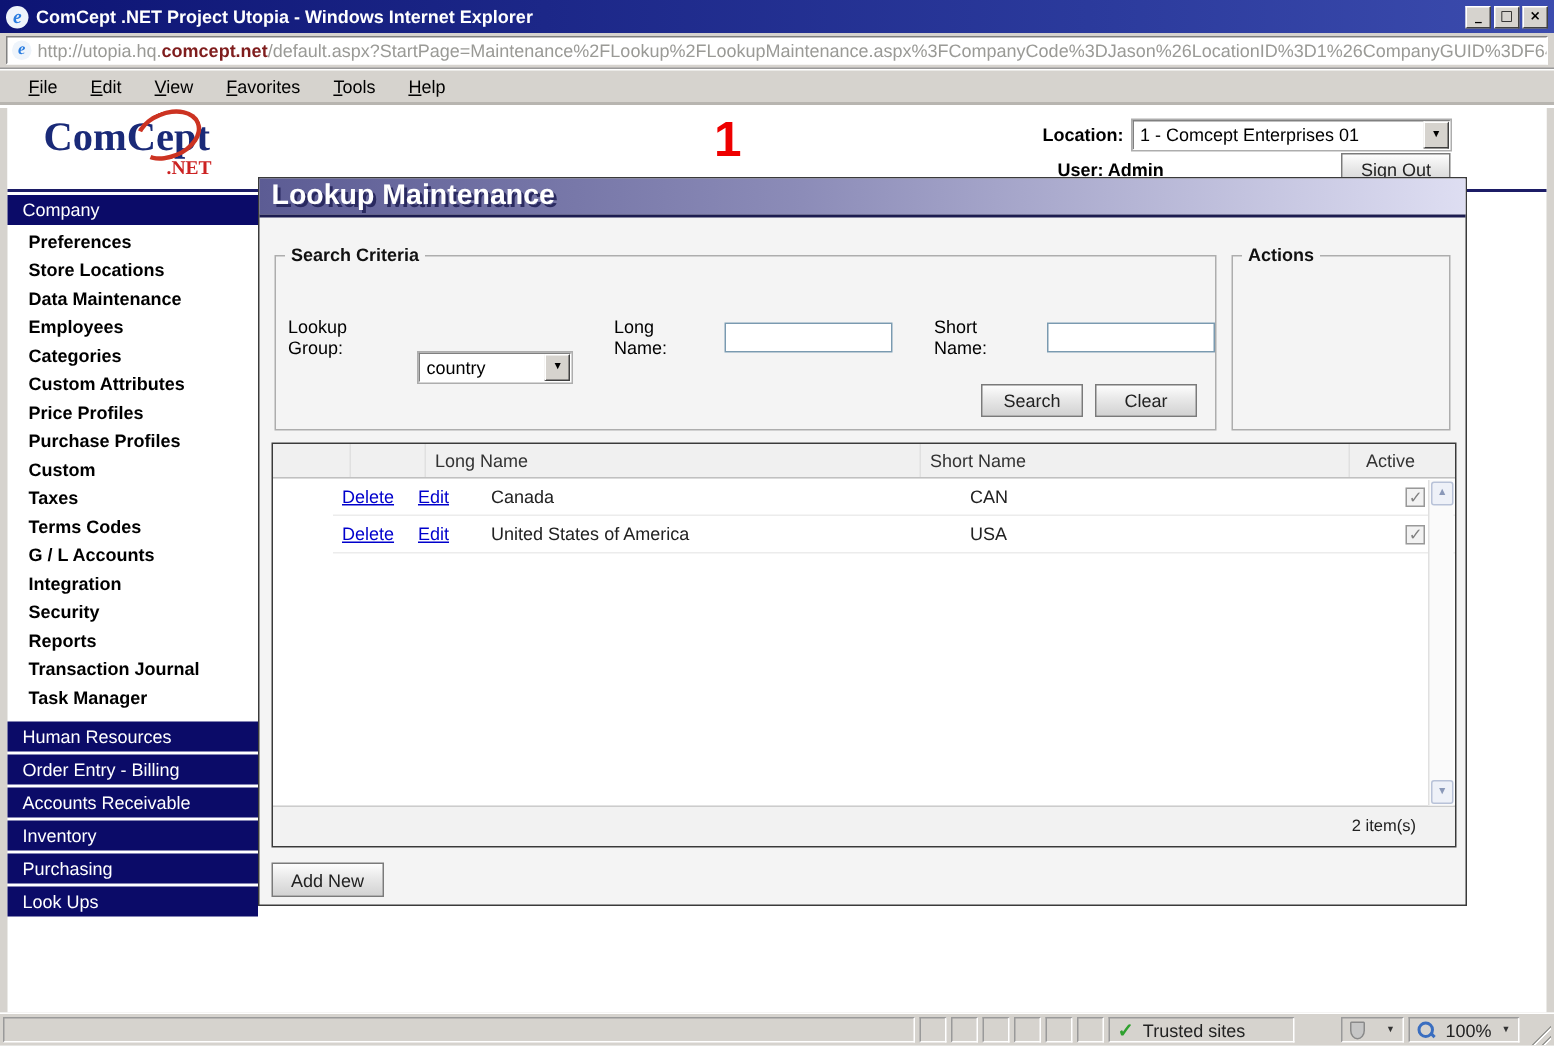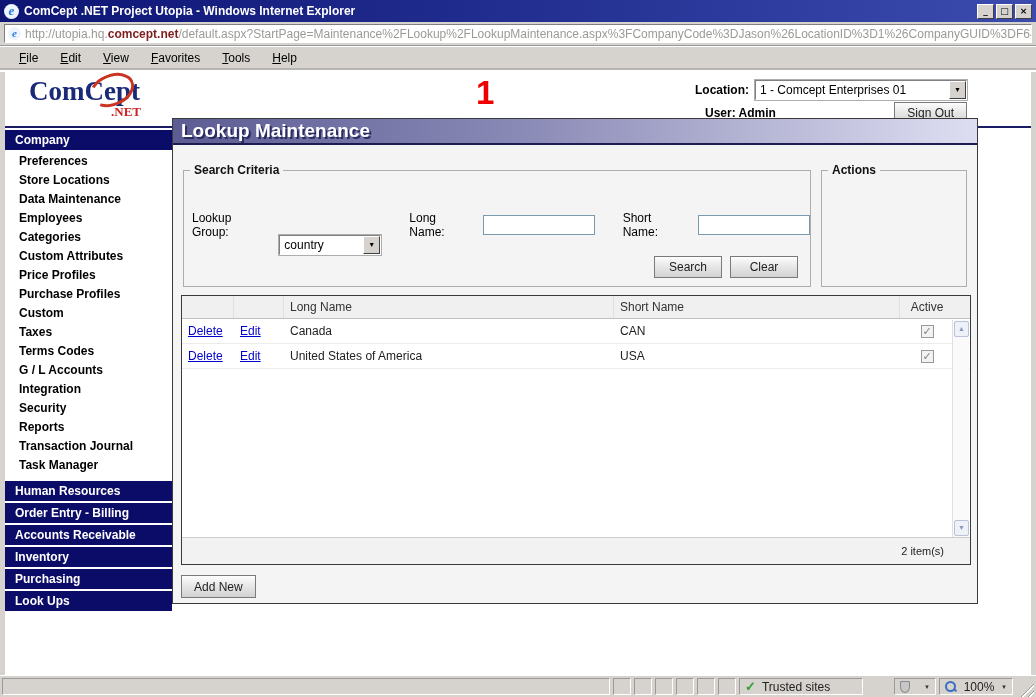--- a/index.html
+++ b/index.html
@@ -86,21 +86,21 @@
   .btn {
     background: linear-gradient(#fdfdfd, #e8e8e8 45%, #d2d2d2);
     border: 1px solid #7a7a7a; padding: 2px 12px; font-size: 12px;
     font-family: "Liberation Sans", sans-serif; color: #222;
   }
   .signout-btn { position: absolute; right: 64px; top: 30px; height: 22px; }
 
   
   .sidebar { position: absolute; left: 5px; top: 58px; width: 167px; }
   .nav-header {
-    background: #0b0b68; color: #fff; font-weight: bold; font-size: 12px;
+    background: #0b0b68; color: #fff; font-weight: normal; font-size: 12px;
     height: 20px; line-height: 20px; padding-left: 10px; margin-bottom: 2px;
   }
   .nav-item { color: #000000; font-weight: bold; font-size: 12px; height: 19px; line-height: 19px; padding-left: 14px; white-space: nowrap; }
   .nav-gap { height: 6px; }
 
   
   .content {
     position: absolute; left: 172px; top: 46px; width: 806px; height: 486px;
     border: 1px solid #3a3a3a; background: #f4f4f4;
   }
@@ -129,21 +129,21 @@
   .grid {
     position: absolute; left: 8px; top: 176px; width: 790px; height: 270px;
     background: #fff; border: 1px solid #3a3a3a; display: flex; flex-direction: column;
   }
   .g-row { display: flex; flex: 0 0 auto; }
   .g-head { height: 23px; background: #f0f0f0; border-bottom: 1px solid #c0c0c0; }
   .g-cell { padding: 4px 6px; font-size: 12px; color: #222; border-right: 1px solid #e0e0e0; overflow: hidden; white-space: nowrap; }
   .g-head .g-cell { color: #333; }
   .c-del { width: 52px; } .c-edit { width: 50px; } .c-long { width: 330px; }
   .c-short { width: 286px; } .c-active { width: 54px; text-align: center; border-right: none; }
-  .g-datarow { height: 25px; border-bottom: 1px solid #ececec; align-items: center; }
+  .g-datarow { height: 25px; border-bottom: 1px solid #ececec; align-items: center; margin-left: 40px; }
   .g-datarow .g-cell { border-right: none; padding: 3px 6px; }
   a.gridlink { color: #0000cc; text-decoration: underline; }
   .checkbox {
     display: inline-block; width: 13px; height: 13px; background: #f2f2f2;
     border: 1px solid #999; color: #808080; font-size: 11px; line-height: 11px; text-align: center;
     font-family: "DejaVu Sans", sans-serif;
   }
   .g-filler { flex: 1; }
   .g-footer {
     height: 27px; background: #f2f2f2; border-top: 1px solid #cccccc;

